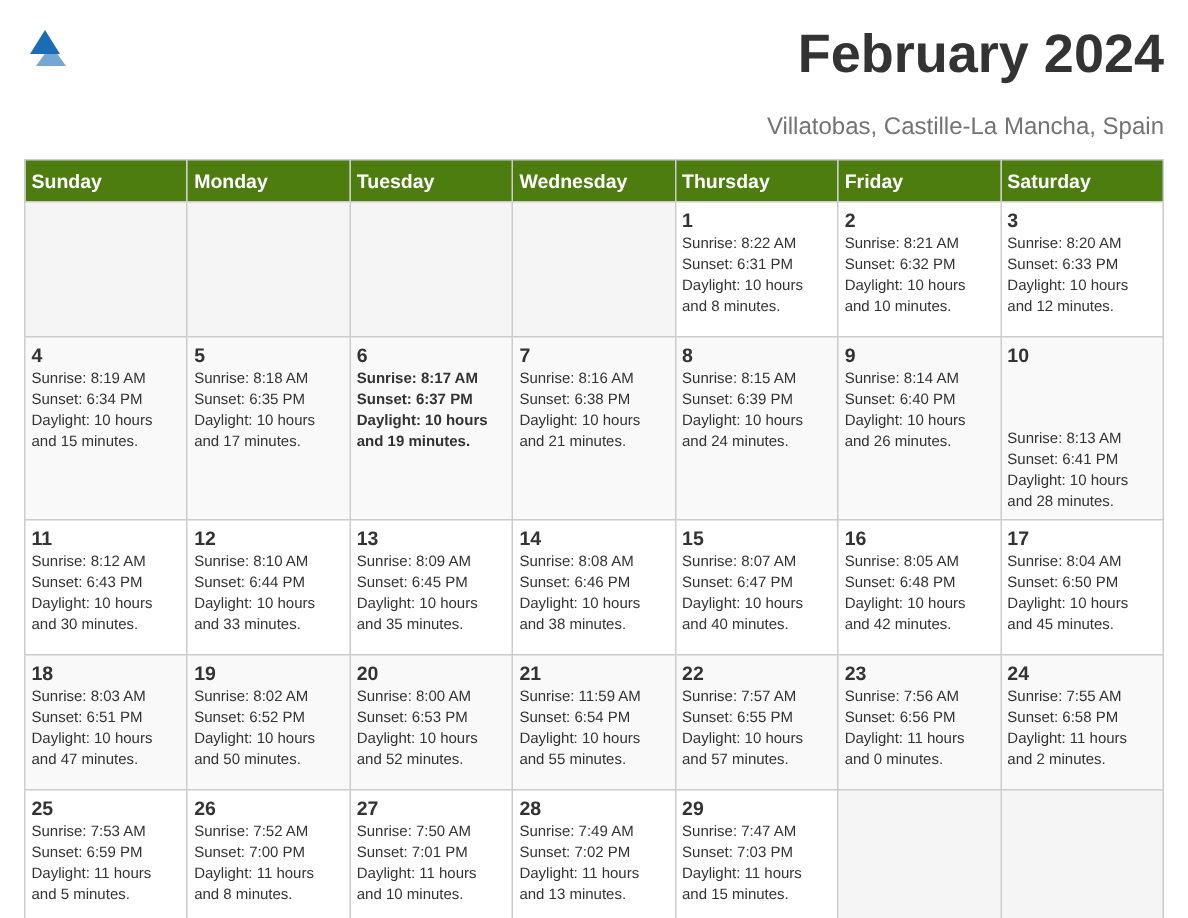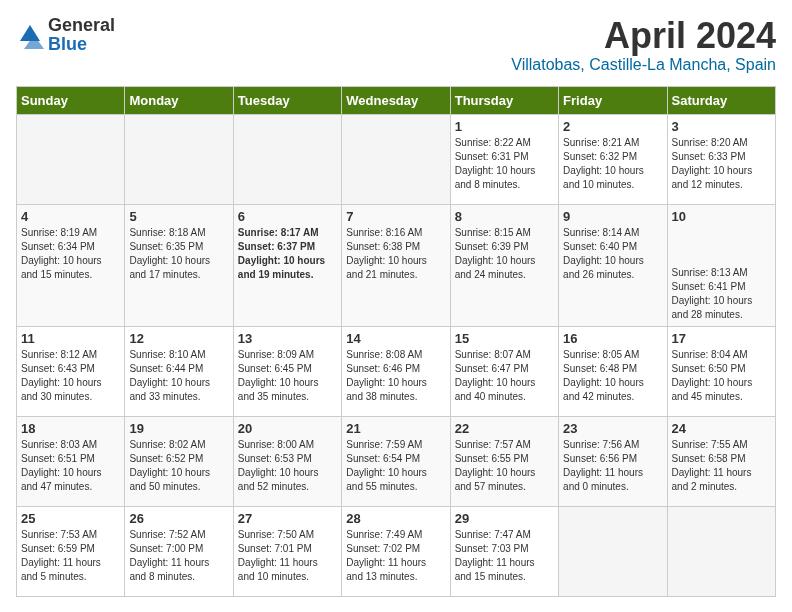--- a/index.html
+++ b/index.html
@@ -41,21 +41,22 @@
       text-align: right;
     }
     .calendar-title {
       font-size: 36px;
       font-weight: bold;
       color: #333;
       line-height: 1.1;
     }
     .calendar-subtitle {
       font-size: 16px;
-      color: #0369a1;
+      color: #737373;
+      margin-top: 20px;
     }
     table {
       width: 100%;
       border-collapse: collapse;
       table-layout: fixed;
     }
     thead tr {
       background-color: #4d7c0f;
       color: #fff;
     }
@@ -95,27 +96,23 @@
   </style>
 </head>
 <body>
 
 <div class="header-area">
   <div class="logo">
     <svg class="logo-icon" viewBox="0 0 28 28">
       <polygon points="14,4 24,20 4,20" fill="#1a6db5"></polygon>
       <polygon points="18,14 28,28 8,28" fill="#1a6db5" opacity="0.6"></polygon>
     </svg>
-    <div>
-      <span class="logo-text-general">General</span><br>
-      <span class="logo-text-blue">Blue</span>
-    </div>
   </div>
   <div class="title-area">
-    <div class="calendar-title">April 2024</div>
+    <div class="calendar-title">February 2024</div>
     <div class="calendar-subtitle">Villatobas, Castille-La Mancha, Spain</div>
   </div>
 </div>
 
 <table>
   <thead>
     <tr>
     <th>Sunday</th>
         <th>Monday</th>
         <th>Tuesday</th>
@@ -272,21 +269,21 @@
         </td>
         <td>
           <span class="day-number">20</span>
           <div class="day-info" style="white-space: pre-line;">Sunrise: 8:00 AM
 Sunset: 6:53 PM
 Daylight: 10 hours
 and 52 minutes.</div>
         </td>
         <td>
           <span class="day-number">21</span>
-          <div class="day-info" style="white-space: pre-line;">Sunrise: 7:59 AM
+          <div class="day-info" style="white-space: pre-line;">Sunrise: 11:59 AM
 Sunset: 6:54 PM
 Daylight: 10 hours
 and 55 minutes.</div>
         </td>
         <td>
           <span class="day-number">22</span>
           <div class="day-info" style="white-space: pre-line;">Sunrise: 7:57 AM
 Sunset: 6:55 PM
 Daylight: 10 hours
 and 57 minutes.</div>

